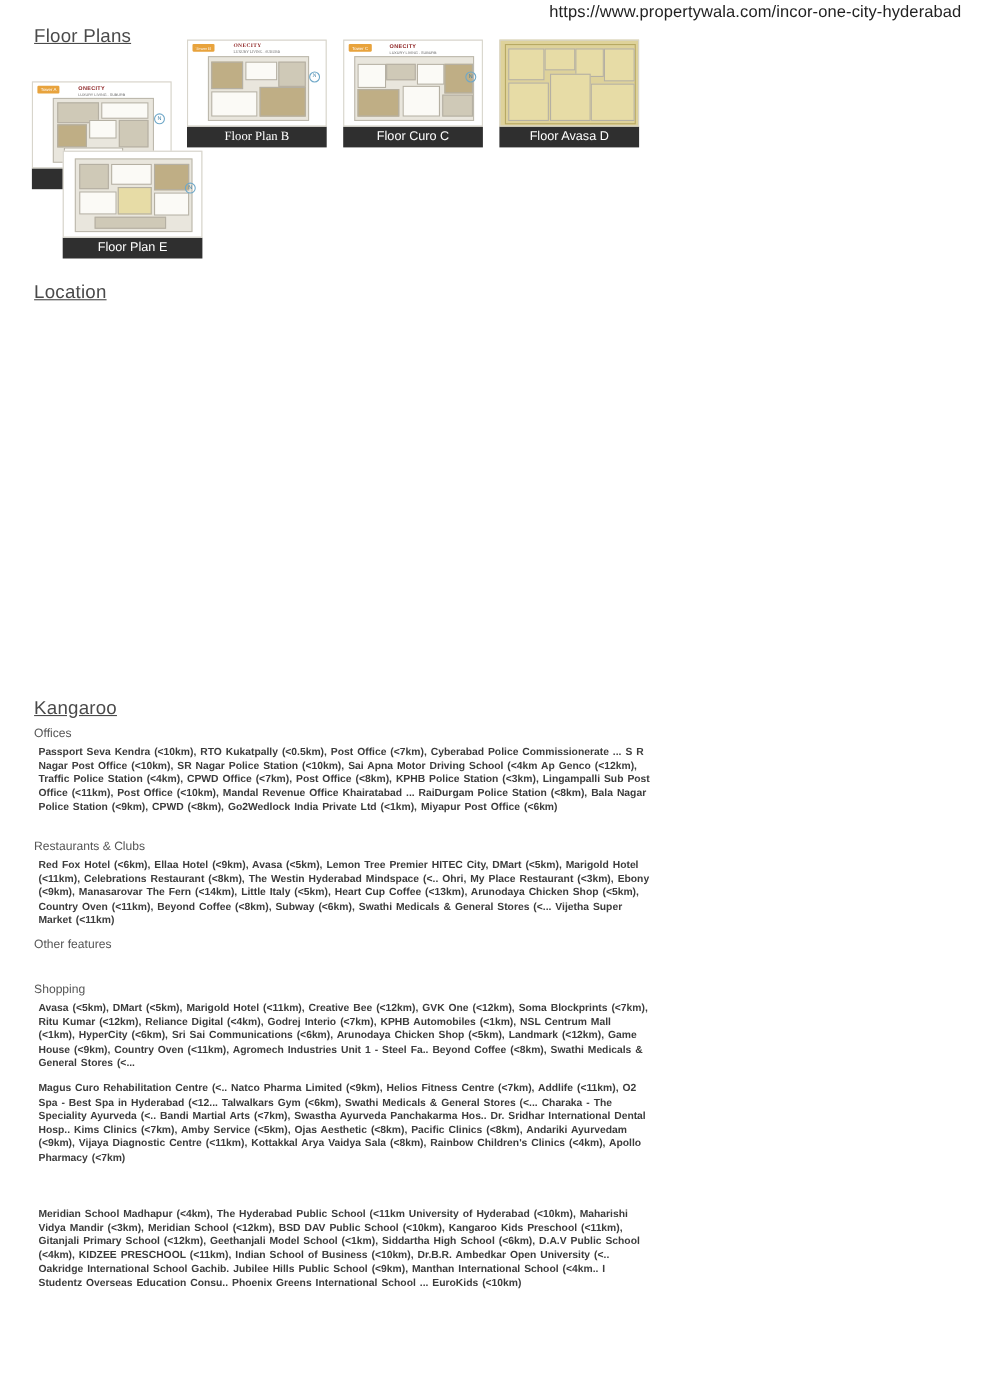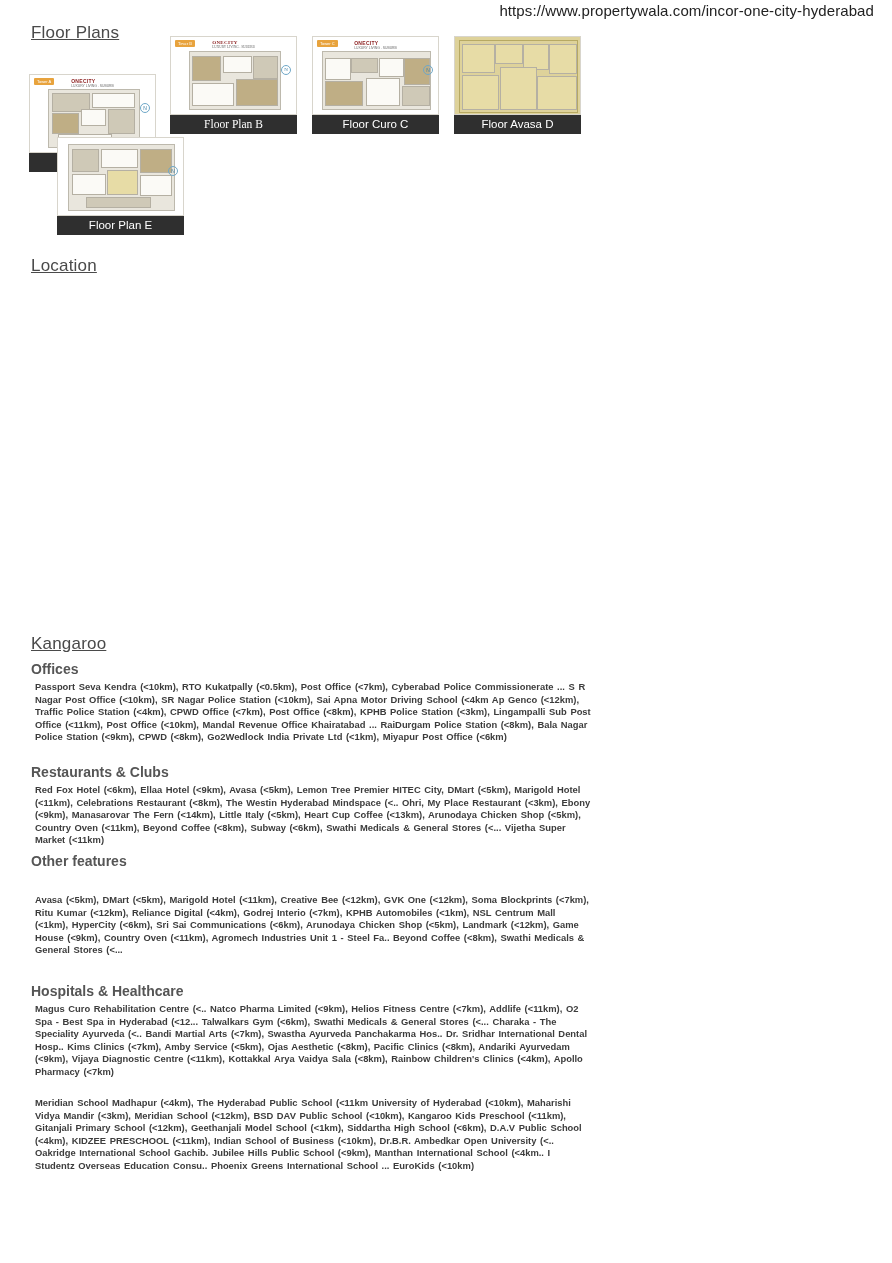--- a/index.html
+++ b/index.html
@@ -135,24 +135,24 @@
     left: 31px;
     top: 285px;
     width: 830px;
     height: 335px;
     background: #ffffff;
   }
 
   
   .lm-block { position: absolute; left: 31px; width: 560px; }
   .lm-head {
-    font-size: 14px;
+    font-size: 11px;
     color: #555555;
     margin: 0 0 4px 0;
-    font-weight: 700;
+    font-weight: 400;
   }
   .lm-body {
     font-size: 9.4px;
     line-height: 12.6px;
     color: #3c3c3c;
     margin-left: 4px;
     word-spacing: 1px;
     font-weight: bold;
   }
 
@@ -273,23 +273,23 @@
 <div class="lm-block lm-restaurants">
   <div class="lm-head">Restaurants &amp; Clubs</div>
   <div class="lm-body">Red Fox Hotel (&lt;6km),  Ellaa Hotel (&lt;9km),  Avasa (&lt;5km),  Lemon Tree Premier HITEC City,  DMart (&lt;5km),  Marigold Hotel (&lt;11km),  Celebrations Restaurant (&lt;8km),  The Westin Hyderabad Mindspace (&lt;..  Ohri,  My Place Restaurant (&lt;3km),  Ebony (&lt;9km),  Manasarovar The Fern (&lt;14km),  Little Italy (&lt;5km),  Heart Cup Coffee (&lt;13km),  Arunodaya Chicken Shop (&lt;5km),  Country Oven (&lt;11km),  Beyond Coffee (&lt;8km),  Subway (&lt;6km),  Swathi Medicals &amp; General Stores (&lt;...  Vijetha Super Market (&lt;11km)</div>
 </div>
 
 <div class="lm-block lm-other">
   <div class="lm-head">Other features</div>
 </div>
 
 <div class="lm-block lm-shopping">
+  <div class="lm-head">Shopping</div>
   <div class="lm-body">Avasa (&lt;5km),  DMart (&lt;5km),  Marigold Hotel (&lt;11km),  Creative Bee (&lt;12km),  GVK One (&lt;12km),  Soma Blockprints (&lt;7km),  Ritu Kumar (&lt;12km),  Reliance Digital (&lt;4km),  Godrej Interio (&lt;7km),  KPHB Automobiles (&lt;1km),  NSL Centrum Mall (&lt;1km),  HyperCity (&lt;6km),  Sri Sai Communications (&lt;6km),  Arunodaya Chicken Shop (&lt;5km),  Landmark (&lt;12km),  Game House (&lt;9km),  Country Oven (&lt;11km),  Agromech Industries Unit 1 - Steel Fa..  Beyond Coffee (&lt;8km),  Swathi Medicals &amp; General Stores (&lt;...</div>
 </div>
 
 <div class="lm-block lm-hospitals">
-  <div class="lm-head">Hospitals &amp; Healthcare</div>
   <div class="lm-body">Magus Curo Rehabilitation Centre (&lt;..  Natco Pharma Limited (&lt;9km),  Helios Fitness Centre (&lt;7km),  Addlife (&lt;11km),  O2 Spa - Best Spa in Hyderabad (&lt;12...  Talwalkars Gym (&lt;6km),  Swathi Medicals &amp; General Stores (&lt;...  Charaka - The Speciality Ayurveda (&lt;..  Bandi Martial Arts (&lt;7km),  Swastha Ayurveda Panchakarma Hos..  Dr. Sridhar International Dental Hosp..  Kims Clinics (&lt;7km),  Amby Service (&lt;5km),  Ojas Aesthetic (&lt;8km),  Pacific Clinics (&lt;8km),  Andariki Ayurvedam (&lt;9km),  Vijaya Diagnostic Centre (&lt;11km),  Kottakkal Arya Vaidya Sala (&lt;8km),  Rainbow Children's Clinics (&lt;4km),  Apollo Pharmacy (&lt;7km)</div>
 </div>
 
 <div class="lm-block lm-education">
   <div class="lm-body">Meridian School Madhapur (&lt;4km),  The Hyderabad Public School (&lt;11km  University of Hyderabad (&lt;10km),  Maharishi Vidya Mandir (&lt;3km),  Meridian School (&lt;12km),  BSD DAV Public School (&lt;10km),  Kangaroo Kids Preschool (&lt;11km),  Gitanjali Primary School (&lt;12km),  Geethanjali Model School (&lt;1km),  Siddartha High School (&lt;6km),  D.A.V Public School (&lt;4km),  KIDZEE PRESCHOOL (&lt;11km),  Indian School of Business (&lt;10km),  Dr.B.R. Ambedkar Open University (&lt;..  Oakridge International School Gachib.  Jubilee Hills Public School (&lt;9km),  Manthan International School (&lt;4km..  I Studentz Overseas Education Consu..  Phoenix Greens International School ...  EuroKids (&lt;10km)</div>
 </div>
 
 </body></html>

